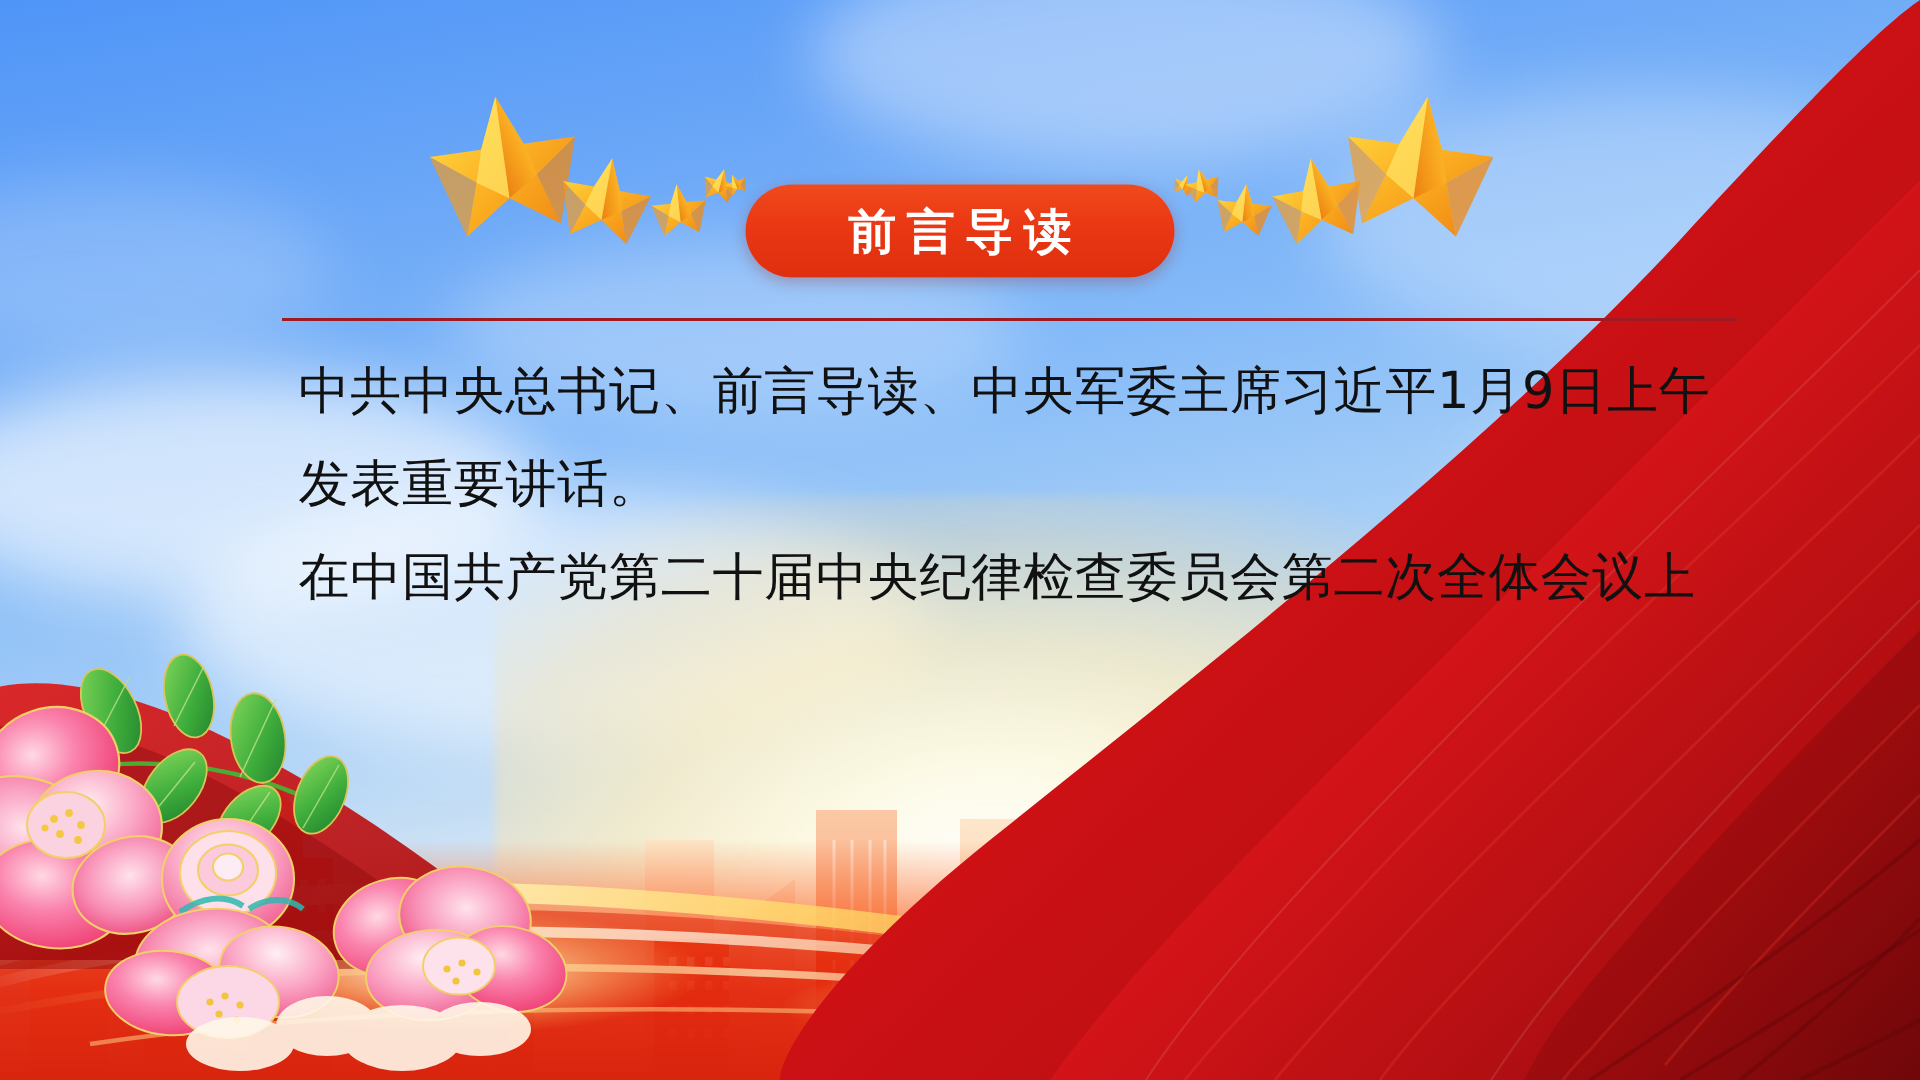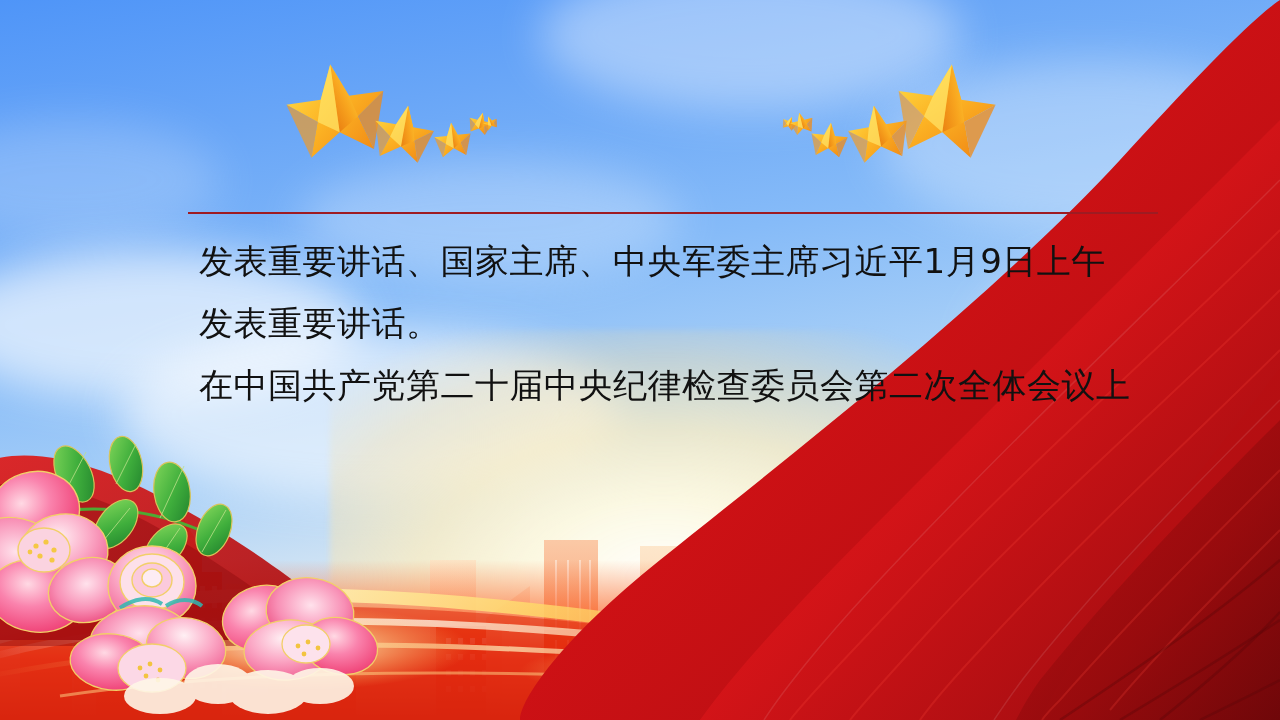--- a/index.html
+++ b/index.html
@@ -528,22 +528,25 @@
         <use href="#star" x="810" y="122" width="38" height="38" transform="rotate(6 829 141)"></use>
       </g>
     <g>
         <use href="#star" x="848" y="104" width="62" height="62" transform="rotate(-10 879 135)"></use>
       </g>
     <g>
         <use href="#star" x="894" y="62" width="102" height="102" transform="rotate(8 945 113)"></use>
       </g>
   </svg>
 
+  <div class="badge">
+    <span class="badge-text">前言导读</span>
+  </div>
 
   <div class="divider"></div>
 
   <div class="body-text">
-    <p>发表重要讲话、国家主席、中央军委主席习近平1月9日上午</p>
+    <p>中共中央总书记、前言导读、中央军委主席习近平1月9日上午</p>
     <p>发表重要讲话。</p>
     <p>在中国共产党第二十届中央纪律检查委员会第二次全体会议上</p>
   </div>
 
 </div>
 
 </body></html>

